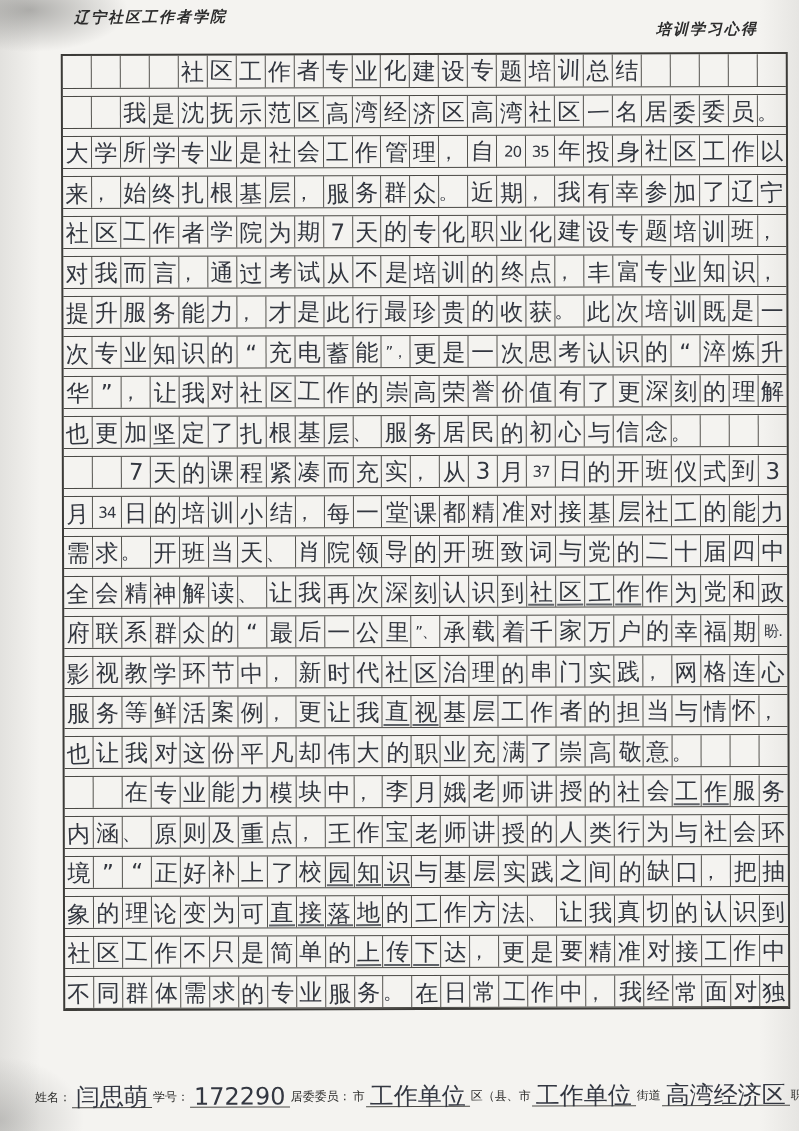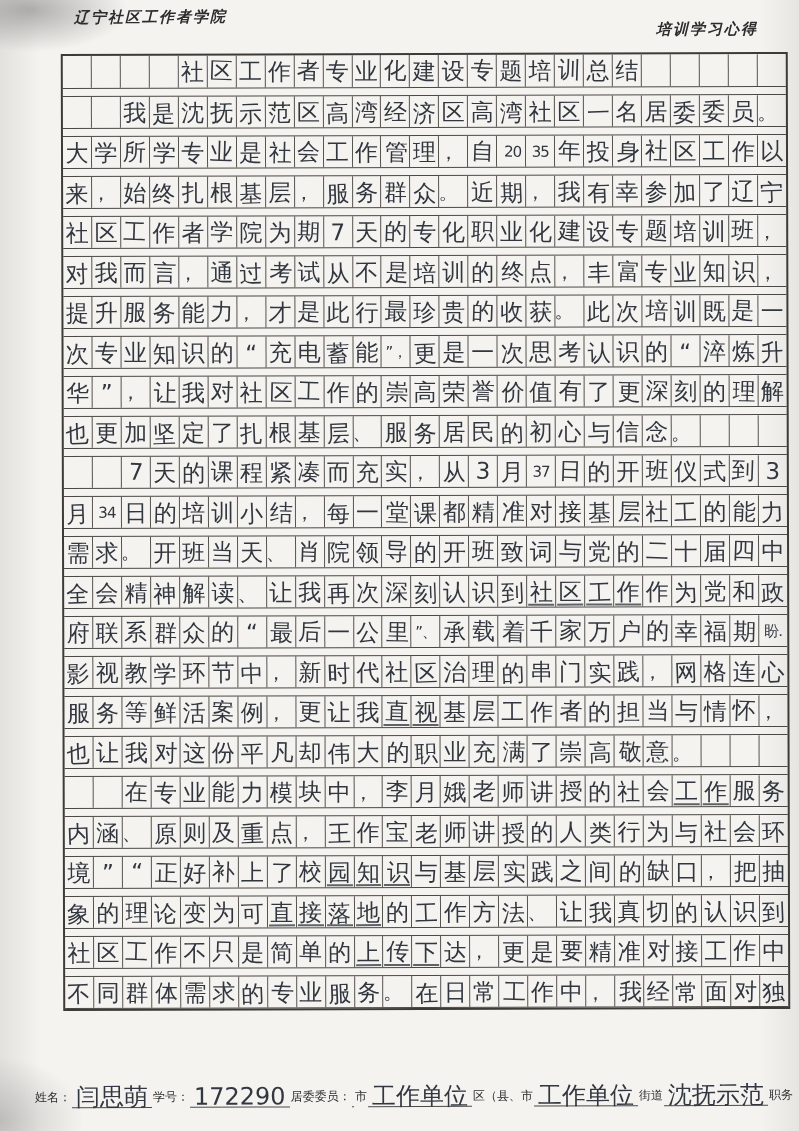--- a/index.html
+++ b/index.html
@@ -1953,17 +1953,17 @@
       <span class="hand">闫思萌</span>
       <span class="lbl">学号：</span>
       <span class="hand">172290</span>
       <span class="lbl">居委委员：</span>
       <span class="blank" style="width: 66px;"></span>
       <span class="lbl">市</span>
       <span class="hand">工作单位</span>
       <span class="lbl">区（县、市</span>
       <span class="hand">工作单位</span>
       <span class="lbl">街道</span>
-      <span class="hand">沈抚示范</span>
+      <span class="hand">高湾经济区</span>
       <span class="lbl">职务</span>
     </div>
 
 </div>
 
 </body></html>

